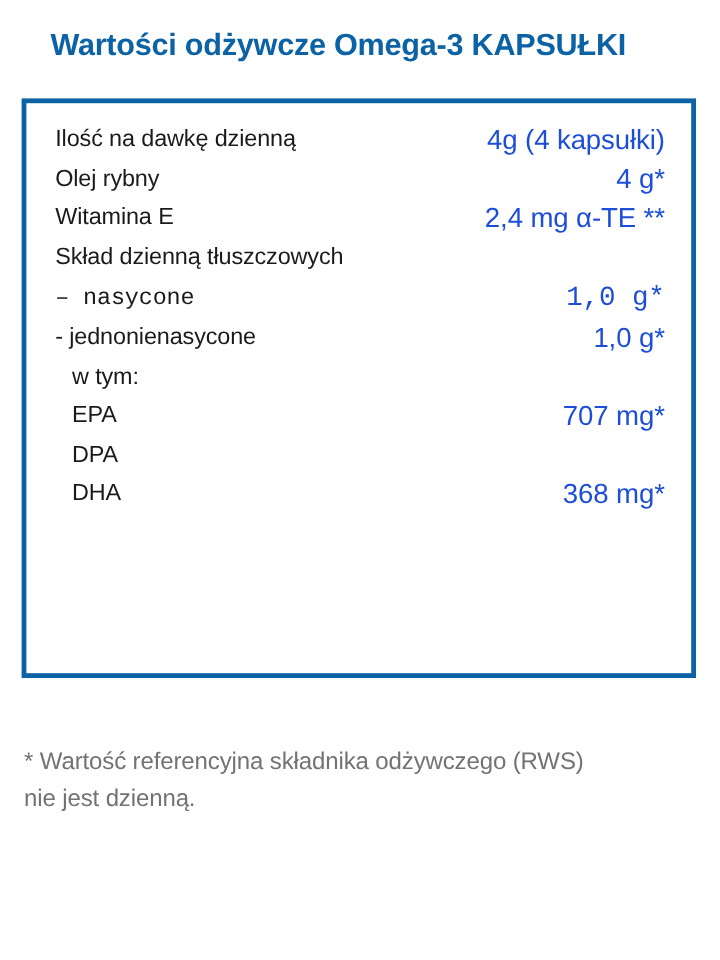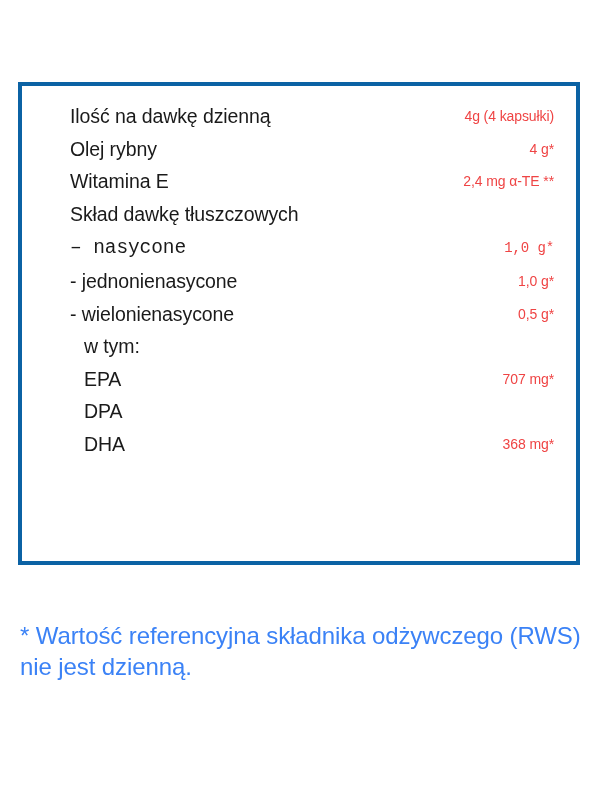--- a/index.html
+++ b/index.html
@@ -52,102 +52,98 @@
     left: 0;
     top: 14px;
     right: 0;
   }
 
   .row {
     position: relative;
     height: 32.6px;
     line-height: 32.6px;
     white-space: nowrap;
-    margin-left: 24px;
   }
 
   .row .label {
     position: absolute;
     top: 0;
     font-size: 19.5px;
     font-weight: 400;
     color: #1a1a1a;
     letter-spacing: -0.1px;
   }
 
   .row .value {
     position: absolute;
     top: 0;
     right: 22px;
-    font-size: 14px;
+    font-size: 23px;
     font-weight: 400;
-    color: #ef4444;
+    color: #1d4ed8;
     letter-spacing: -0.1px;
     text-align: right;
   }
 
   
   .indent-0 .label { left: 24px; }
   .indent-1 .label { left: 24px; }
   .indent-2 .label { left: 38px; }
 
   
   .row.gap-before { margin-top: 2px; font-family: Liberation Mono, monospace; }
 
   
   .footnotes {
     position: absolute;
     left: 20px;
     top: 620px;
     width: 560px;
   }
   .footnote-line {
-    font-size: 24px;
+    font-size: 20px;
     line-height: 31px;
-    color: #3b82f6;
+    color: #737373;
     font-weight: 400;
     letter-spacing: -0.1px;
     white-space: nowrap;
   }
 </style>
 </head>
 <body>
 
 <div class="panel">
 
+  <div class="title">Wartości odżywcze Omega-3 KAPSUŁKI</div>
 
   <div class="nutrition-box">
     <div class="rows">
         <div class="row indent-0">
           <span class="label">Ilość na dawkę dzienną</span>
           <span class="value">4g (4 kapsułki)</span>
         </div>
         <div class="row indent-0">
           <span class="label">Olej rybny</span>
           <span class="value">4 g*</span>
         </div>
         <div class="row indent-0">
           <span class="label">Witamina E</span>
           <span class="value">2,4 mg α-TE **</span>
         </div>
         <div class="row indent-0">
-          <span class="label">Skład dawkę tłuszczowych</span>
+          <span class="label">Skład dzienną tłuszczowych</span>
           <span class="value"></span>
         </div>
         <div class="row indent-1 gap-before">
           <span class="label">– nasycone</span>
           <span class="value">1,0 g*</span>
         </div>
         <div class="row indent-1">
           <span class="label">- jednonienasycone</span>
           <span class="value">1,0 g*</span>
-        </div>
-        <div class="row indent-1">
-          <span class="label">- wielonienasycone</span>
-          <span class="value">0,5 g*</span>
         </div>
         <div class="row indent-2">
           <span class="label">w tym:</span>
           <span class="value"></span>
         </div>
         <div class="row indent-2">
           <span class="label">EPA</span>
           <span class="value">707 mg*</span>
         </div>
         <div class="row indent-2">

